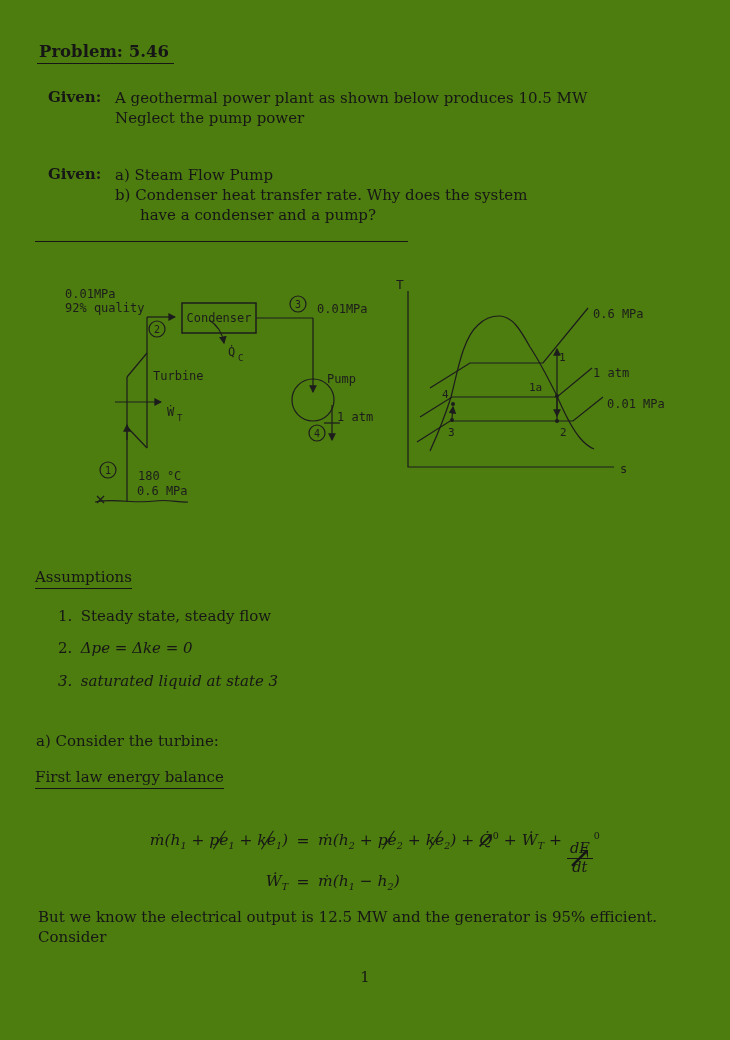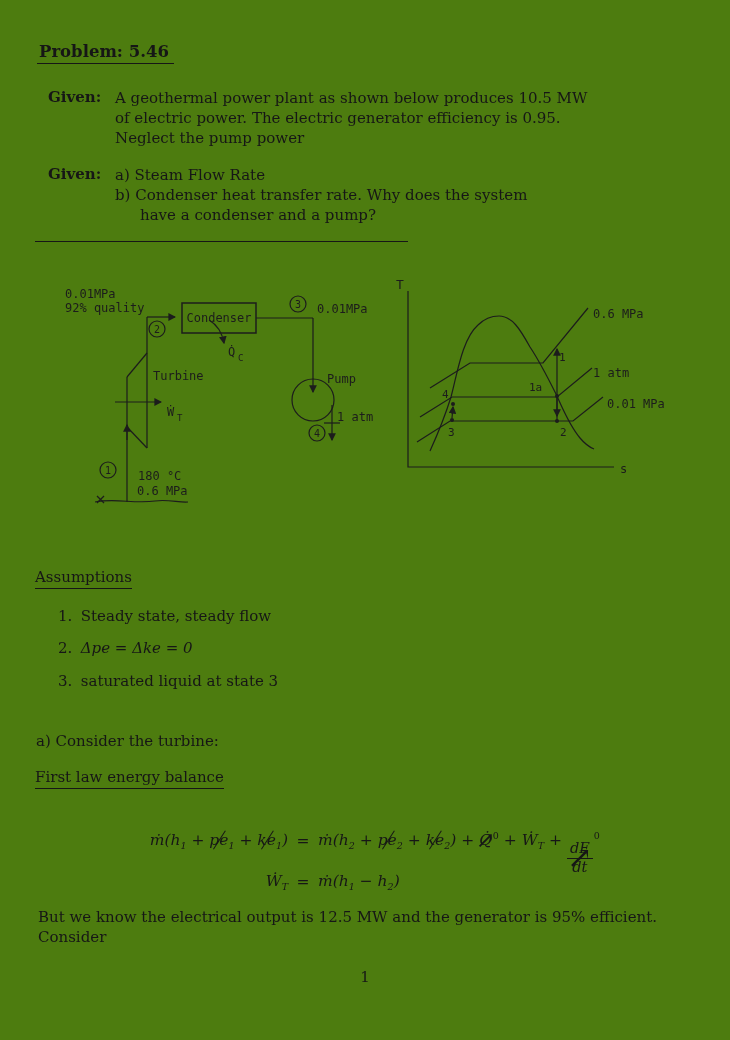--- a/index.html
+++ b/index.html
@@ -42,27 +42,26 @@
 
 <div class="page">
 
   <div class="abs" style="left:37px;top:42px;">
     <span class="title">Problem: 5.46</span>
   </div>
 
   <div class="lbl-col" style="top:88px;">Given:</div>
   <div class="abs body-txt" style="left:115px;top:88px;">
     <div>A geothermal power plant as shown below produces 10.5 MW</div>
-    <div>of electric power. The electric generator efficiency is 0.95.</div>
     <div>Neglect the pump power</div>
   </div>
 
   <div class="lbl-col" style="top:165px;">Given:</div>
   <div class="abs body-txt" style="left:115px;top:165px;">
-    <div>a) Steam Flow Rate</div>
+    <div>a) Steam Flow Pump</div>
     <div>b) Condenser heat transfer rate. Why does the system</div>
     <div class="indent2">have a condenser and a pump?</div>
   </div>
 
   <div class="rule"></div>
 
   <svg class="abs" style="left:40px;top:270px;" width="370" height="250" viewBox="0 0 370 250">
     <defs>
       <marker id="arr" viewBox="0 0 10 10" refX="8.5" refY="5" markerWidth="6.5" markerHeight="6.5" orient="auto">
         <path d="M0,0 L10,5 L0,10 z" fill="#1c1c1c"></path>
@@ -180,21 +179,21 @@
     <span class="u body-txt">Assumptions</span>
   </div>
   <div class="abs body-txt" style="left:58px;top:606px;">
     <span class="list-num">1.</span>
     <span>Steady state, steady flow</span>
   </div>
   <div class="abs body-txt" style="left:58px;top:638px;">
     <span class="list-num">2.</span>
     <span class="math">Δpe = Δke = 0</span>
   </div>
-  <div class="abs body-txt" style="left:58px;top:671px;">
+  <div class="abs body-txt" style="left:58px;top:671px;font-style:italic;">
     <span class="list-num">3.</span>
     <span>saturated liquid at state 3</span>
   </div>
 
   <div class="abs" style="left:35px;top:767px;">
     <span class="u body-txt">First law energy balance</span>
   </div>
   <div class="abs body-txt" style="left:36px;top:731px;">a) Consider the turbine:</div>
 
   <div class="eqrow" style="left:138px;top:818px;height:46px;">

